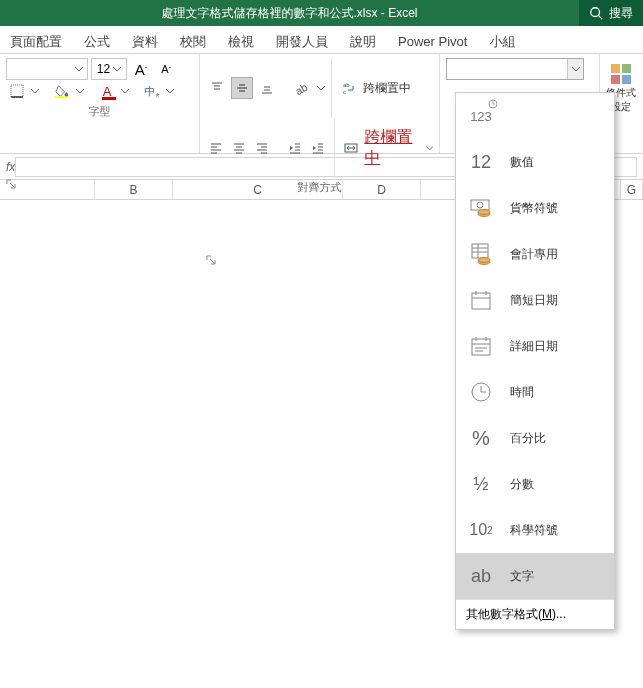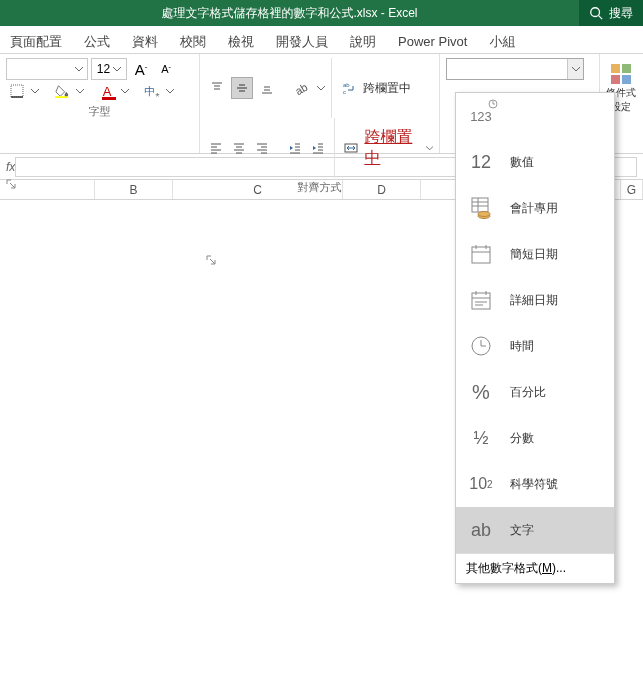--- a/index.html
+++ b/index.html
@@ -278,20 +278,33 @@
   </div>
   <div class="dd-item">
     <div class="dd-ico" style="font-size:18px;color:#666;">12</div>
     <div class="dd-txt">
         <div class="main">數值</div>
       </div>
   </div>
   <div class="dd-item">
     <div class="dd-ico">
         <svg width="24" height="24">
+          <rect x="2" y="4" width="18" height="10" fill="none" stroke="#888"></rect>
+          <circle cx="11" cy="9" r="3" fill="none" stroke="#888"></circle>
+          <ellipse cx="15" cy="18" rx="6" ry="2.5" fill="#e8b35f" stroke="#b8893f"></ellipse>
+          <ellipse cx="15" cy="16" rx="6" ry="2.5" fill="#e8b35f" stroke="#b8893f"></ellipse>
+        </svg>
+      </div>
+    <div class="dd-txt">
+        <div class="main">貨幣符號</div>
+      </div>
+  </div>
+  <div class="dd-item">
+    <div class="dd-ico">
+        <svg width="24" height="24">
           <rect x="3" y="2" width="16" height="14" fill="none" stroke="#888"></rect>
           <line x1="3" y1="6" x2="19" y2="6" stroke="#888"></line>
           <line x1="3" y1="10" x2="19" y2="10" stroke="#888"></line>
           <line x1="9" y1="2" x2="9" y2="16" stroke="#888"></line>
           <ellipse cx="15" cy="20" rx="6" ry="2.5" fill="#e8b35f" stroke="#b8893f"></ellipse>
           <ellipse cx="15" cy="18" rx="6" ry="2.5" fill="#e8b35f" stroke="#b8893f"></ellipse>
         </svg>
       </div>
     <div class="dd-txt">
         <div class="main">會計專用</div>

